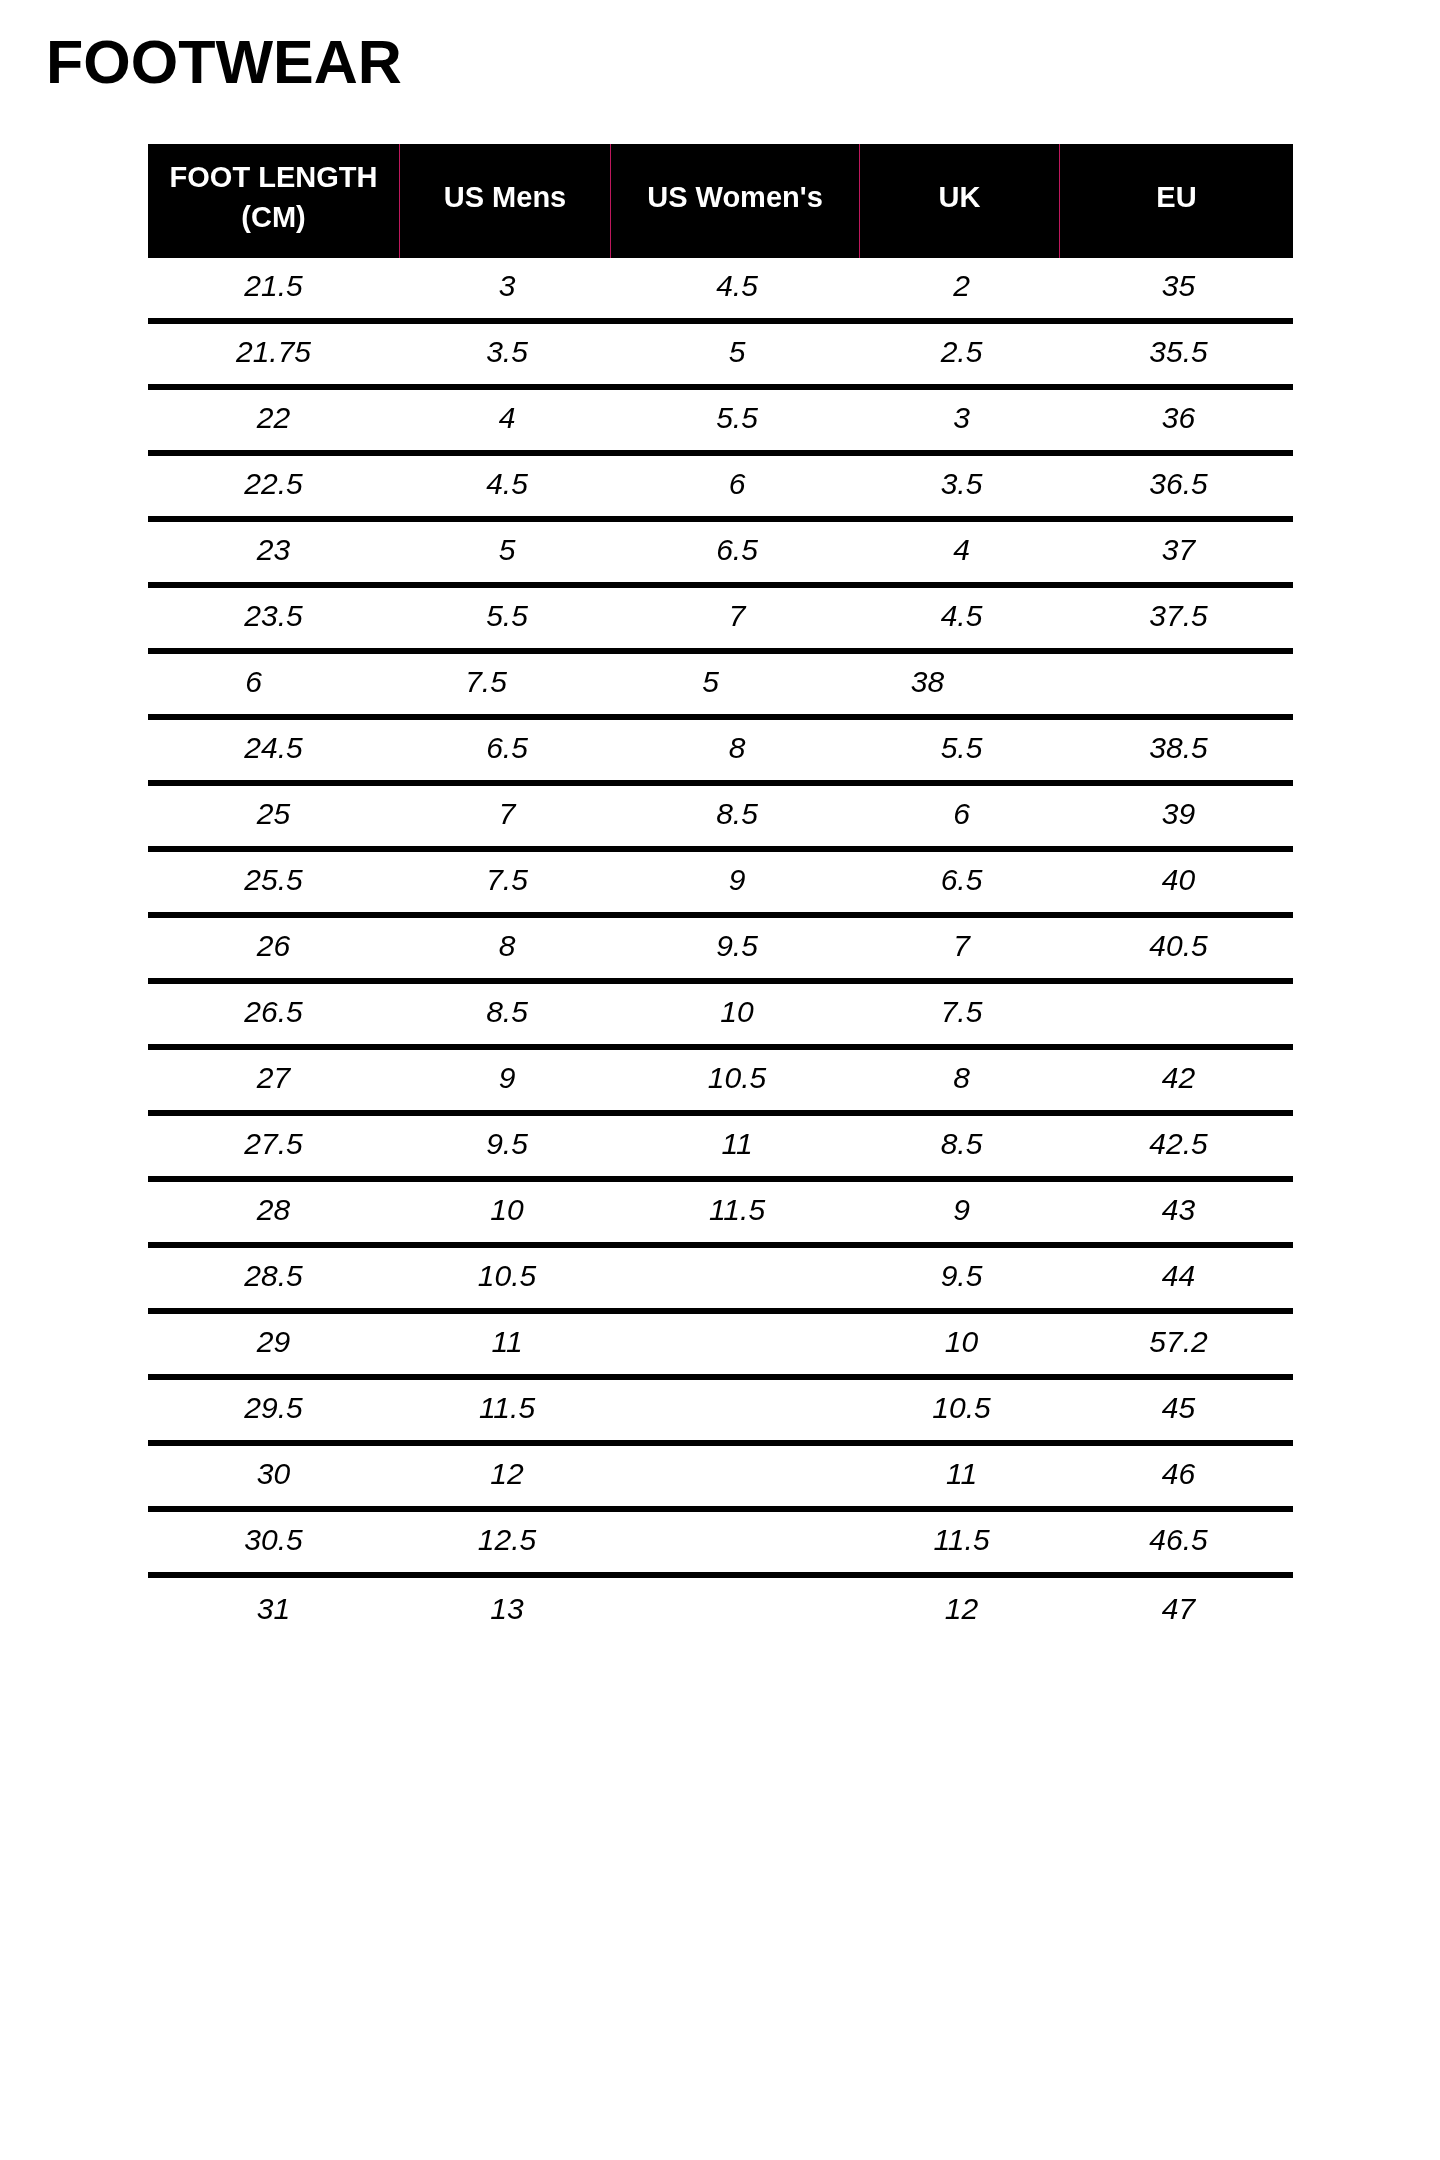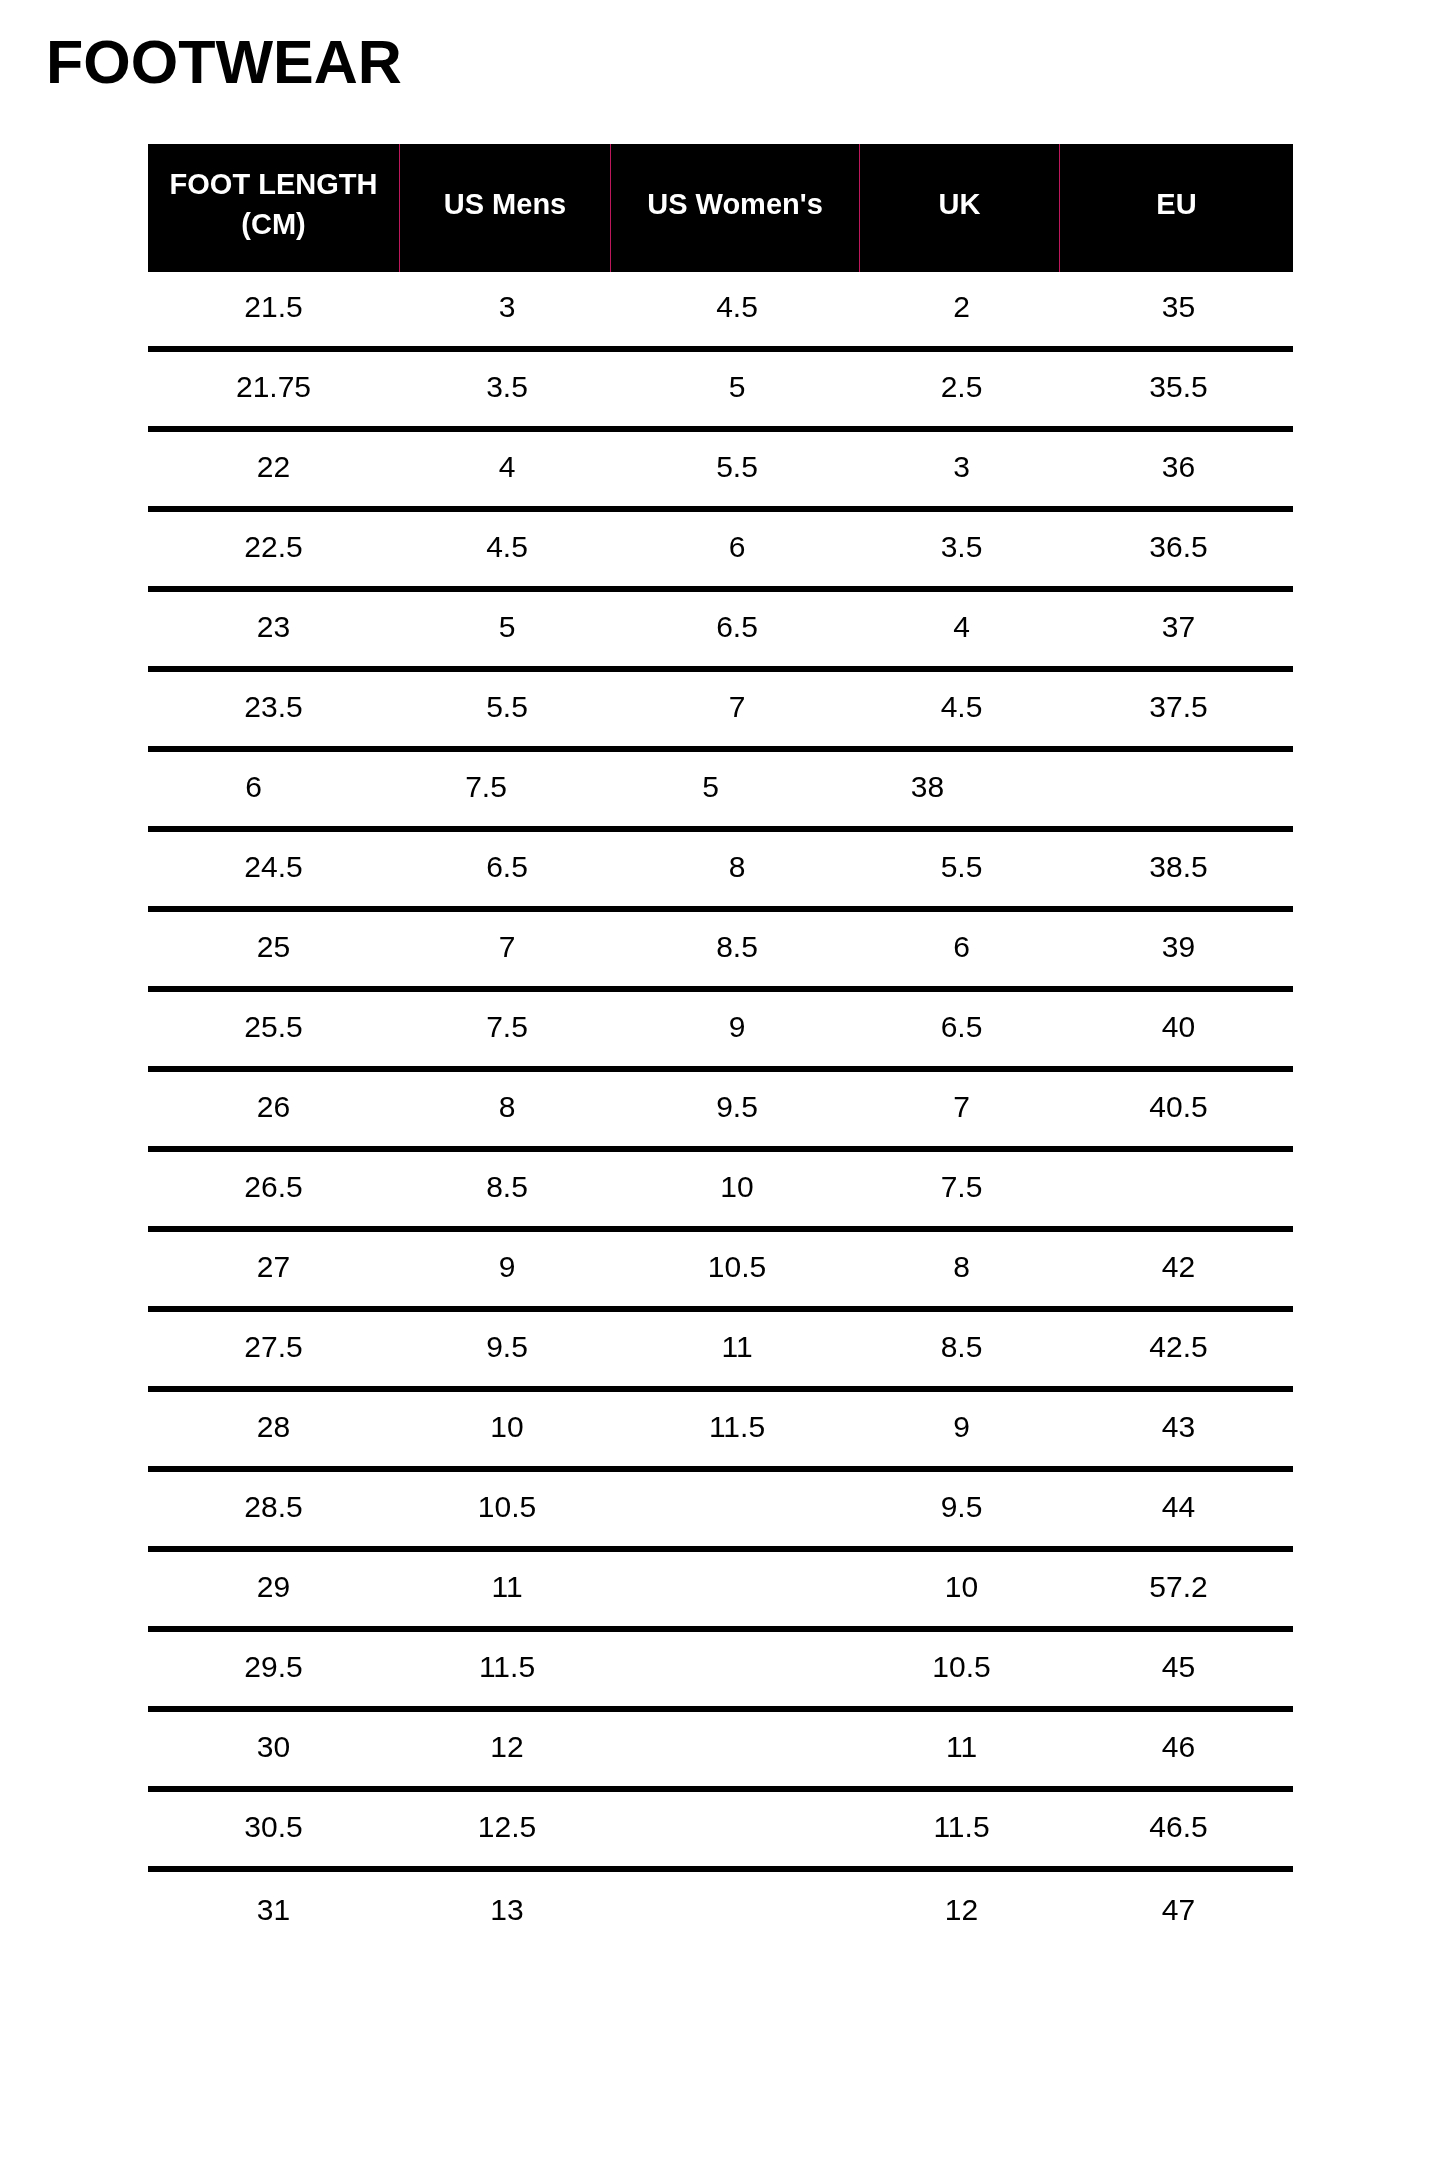--- a/index.html
+++ b/index.html
@@ -24,21 +24,21 @@
     line-height: 1.05;
   }
   .size-table {
     position: absolute;
     left: 148px;
     top: 144px;
     width: 1145px;
   }
   .thead {
     display: flex;
-    height: 128px;
+    height: 114px;
   }
   .th {
     background: #000000;
     color: #ffffff;
     font-weight: bold;
     font-size: 29px;
     line-height: 40px;
     display: flex;
     align-items: center;
     justify-content: center;
@@ -47,22 +47,23 @@
     padding-bottom: 8px;
   }
   .th + .th { border-left: 1px solid #be185d; }
   .c0 { flex: 0 0 251px; width: 251px; }
   .c1 { flex: 0 0 211px; width: 211px; }
   .c2 { flex: 0 0 249px; width: 249px; }
   .c3 { flex: 0 0 200px; width: 200px; }
   .c4 { flex: 0 0 234px; width: 234px; text-align: right; }
   .tr {
     display: flex;
-    height: 80px;
+    height: 66px;
     border-bottom: 6px solid #000000;
+    font-style: italic;
   }
   .tr:last-child { border-bottom: none; }
   .td {
     display: flex;
     align-items: center;
     justify-content: center;
     text-align: center;
     font-size: 30px;
     color: #000000;
     padding-bottom: 4px;

